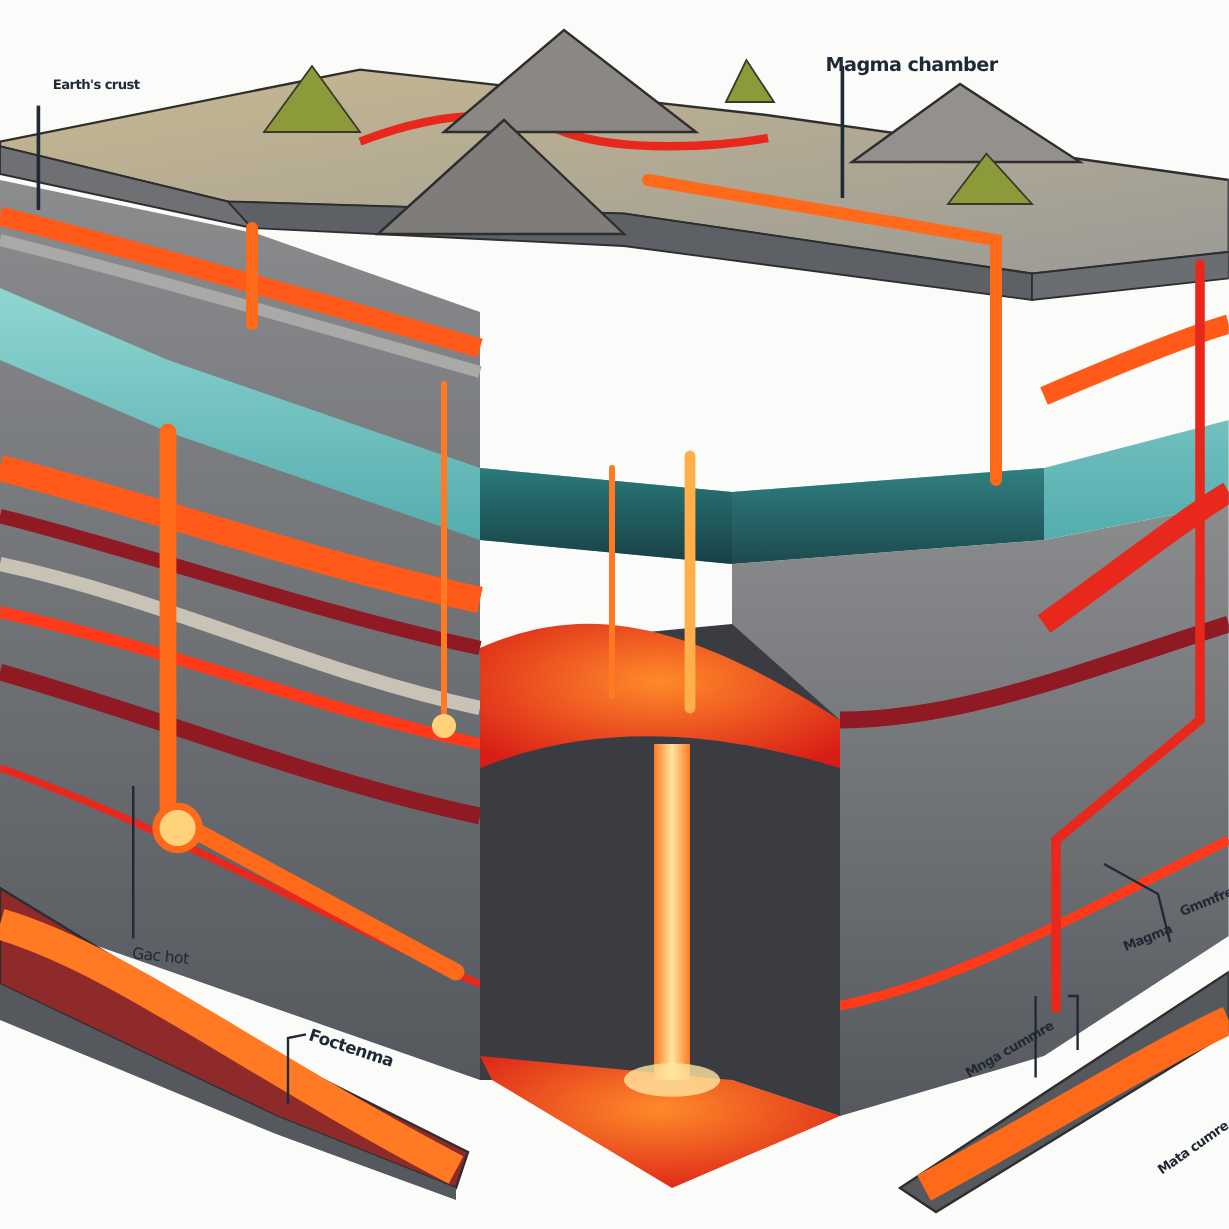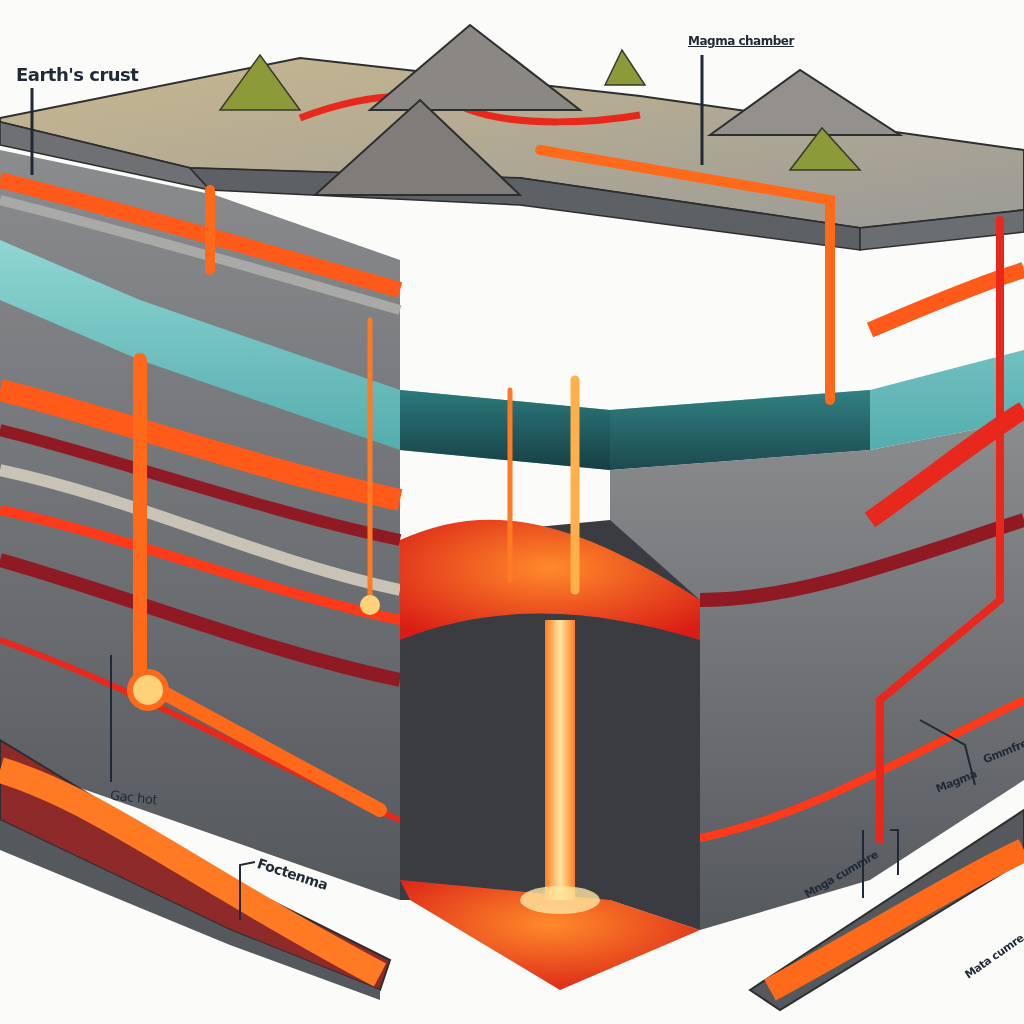--- a/index.html
+++ b/index.html
@@ -120,20 +120,20 @@
   </g>
 
   <line x1="32" y1="88" x2="32" y2="175" stroke="#1f2a36" stroke-width="3"></line>
   <line x1="702" y1="55" x2="702" y2="165" stroke="#1f2a36" stroke-width="3"></line>
   <line x1="111" y1="655" x2="111" y2="782" stroke="#1f2a36" stroke-width="2"></line>
   <path d="M240,920 L240,865 L255,862" stroke="#1f2a36" stroke-width="2" fill="none"></path>
   <path d="M920,720 L965,745 L975,785" stroke="#1f2a36" stroke-width="2" fill="none"></path>
   <path d="M863,898 L863,830 M898,875 L898,830 L890,830" stroke="#1f2a36" stroke-width="2" fill="none"></path>
 </svg>
 
-<div class="label" style="left:16px;top:64px;font-size:18px;">Earth's crust</div>
-<div class="label" style="left:688px;top:34px;font-size:12px;text-decoration:underline;">Magma chamber</div>
+<div class="label" style="left:44px;top:64px;font-size:11px;">Earth's crust</div>
+<div class="label" style="left:688px;top:44px;font-size:16px;">Magma chamber</div>
 <div class="label" style="left:110px;top:790px;font-size:13px;font-weight:normal;transform:rotate(6deg);">Gac hot</div>
 <div class="label" style="left:256px;top:866px;font-size:14px;transform:rotate(18deg);">Foctenma</div>
 <div class="label" style="left:935px;top:775px;font-size:11px;transform:rotate(-22deg);">Magma</div>
 <div class="label" style="left:982px;top:745px;font-size:11px;transform:rotate(-22deg);">Gmmfre</div>
 <div class="label" style="left:800px;top:868px;font-size:11px;transform:rotate(-30deg);">Mnga cummre</div>
 <div class="label" style="left:960px;top:950px;font-size:11px;transform:rotate(-35deg);">Mata cumre</div>
 
 </body></html>

